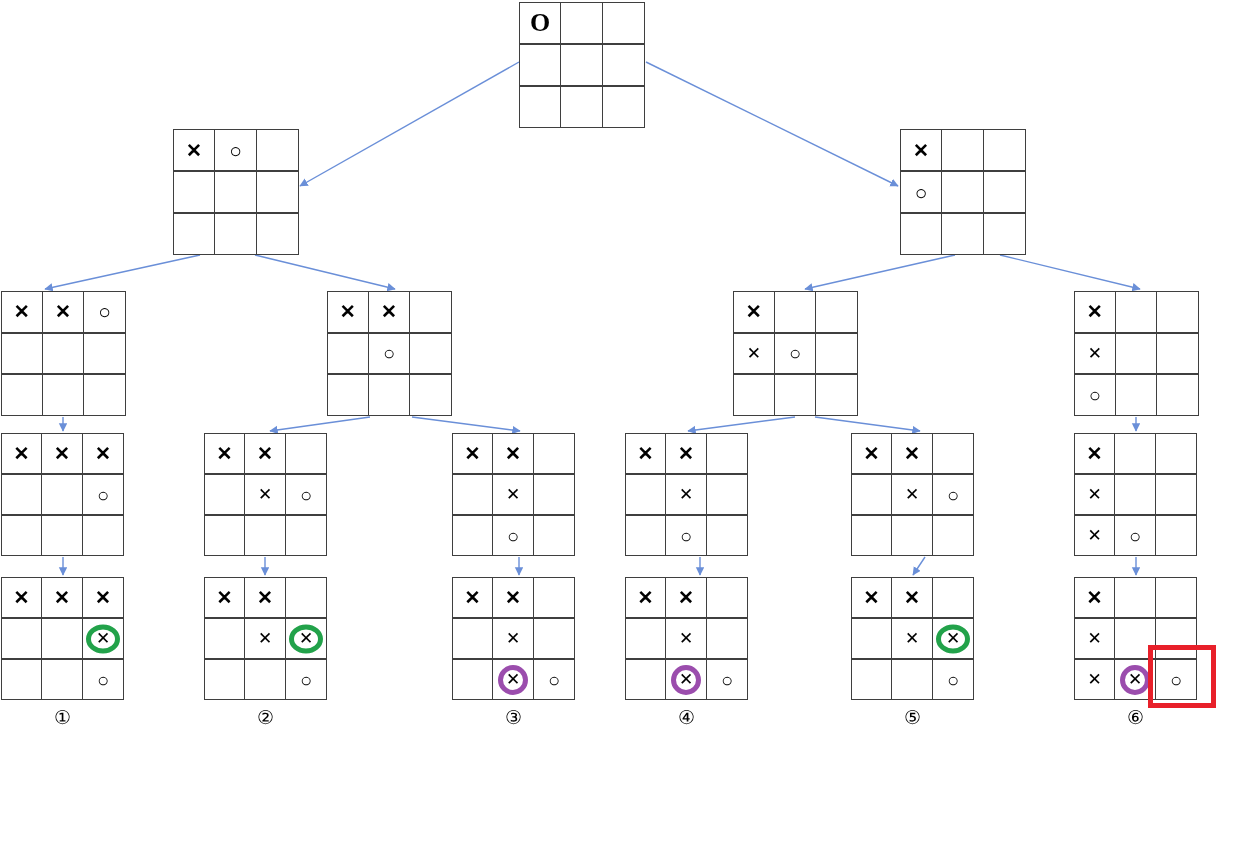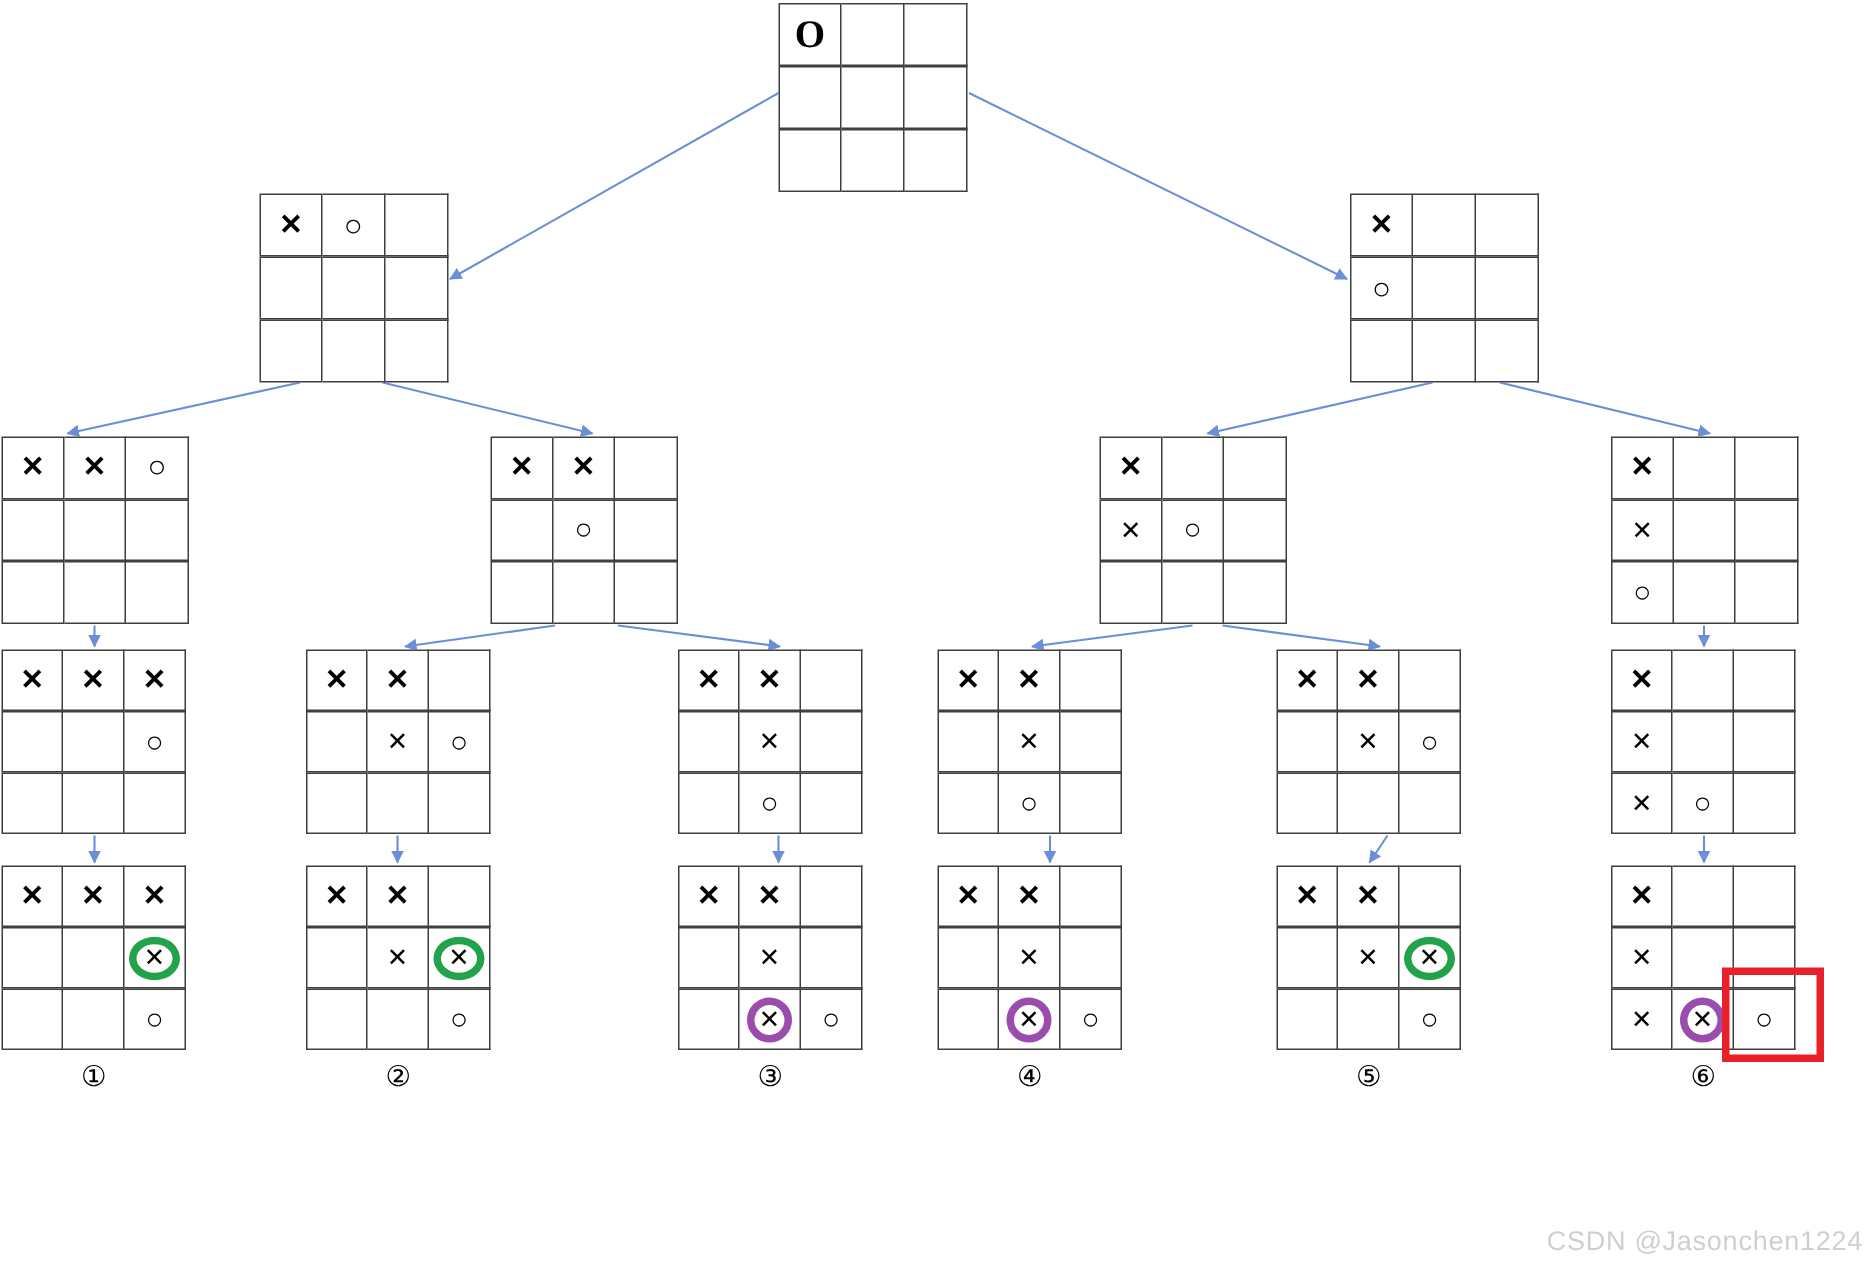--- a/index.html
+++ b/index.html
@@ -475,14 +475,13 @@
           <span class="ring purple" style="width: 30px; height: 30px;"></span>
           <span class="mark x xs" style="font-size: 17px;">✕</span>
         </div>
         <div class="cell c2 k2">
           <span class="mark o" style="font-size: 20px;">○</span>
         </div>
       </div>
       <div class="leaf-label" style="left: 1105.5px; top: 706px; width: 60px;">⑥</div>
     </div>
   <div class="redbox" id="redbox" style="left: 1148px; top: 645px; width: 68px; height: 63px;"></div>
-  <div class="watermark">CSDN @Jasonchen1224</div>
 </div>
 
 </body></html>

